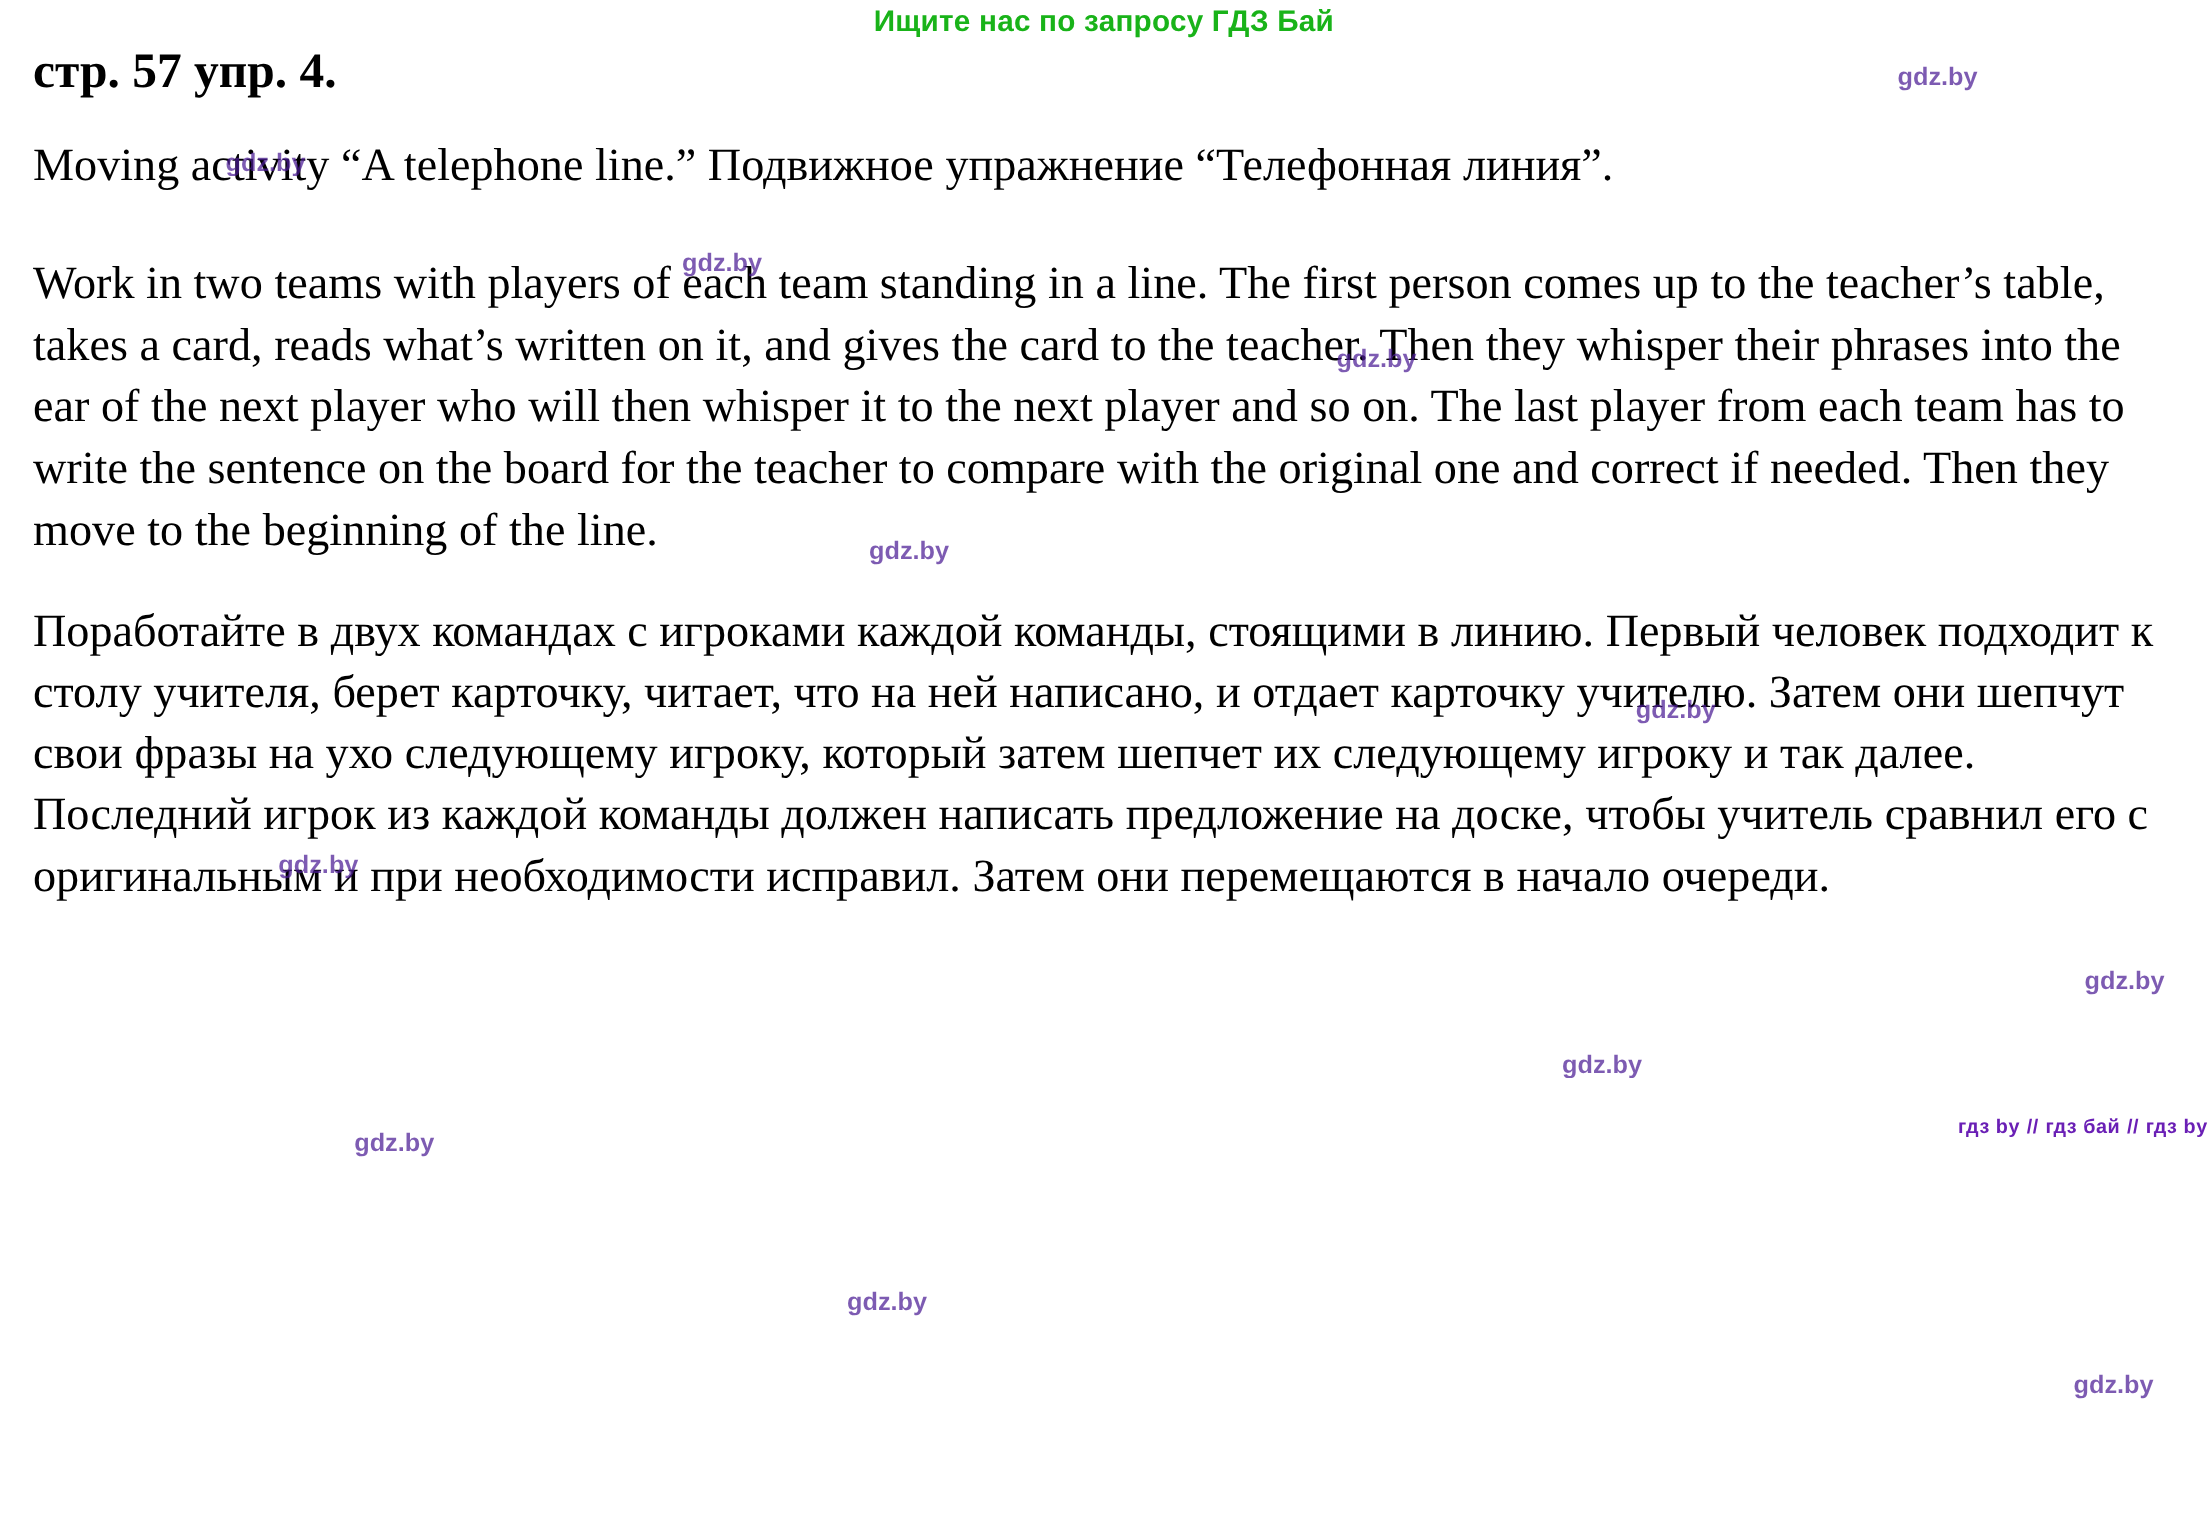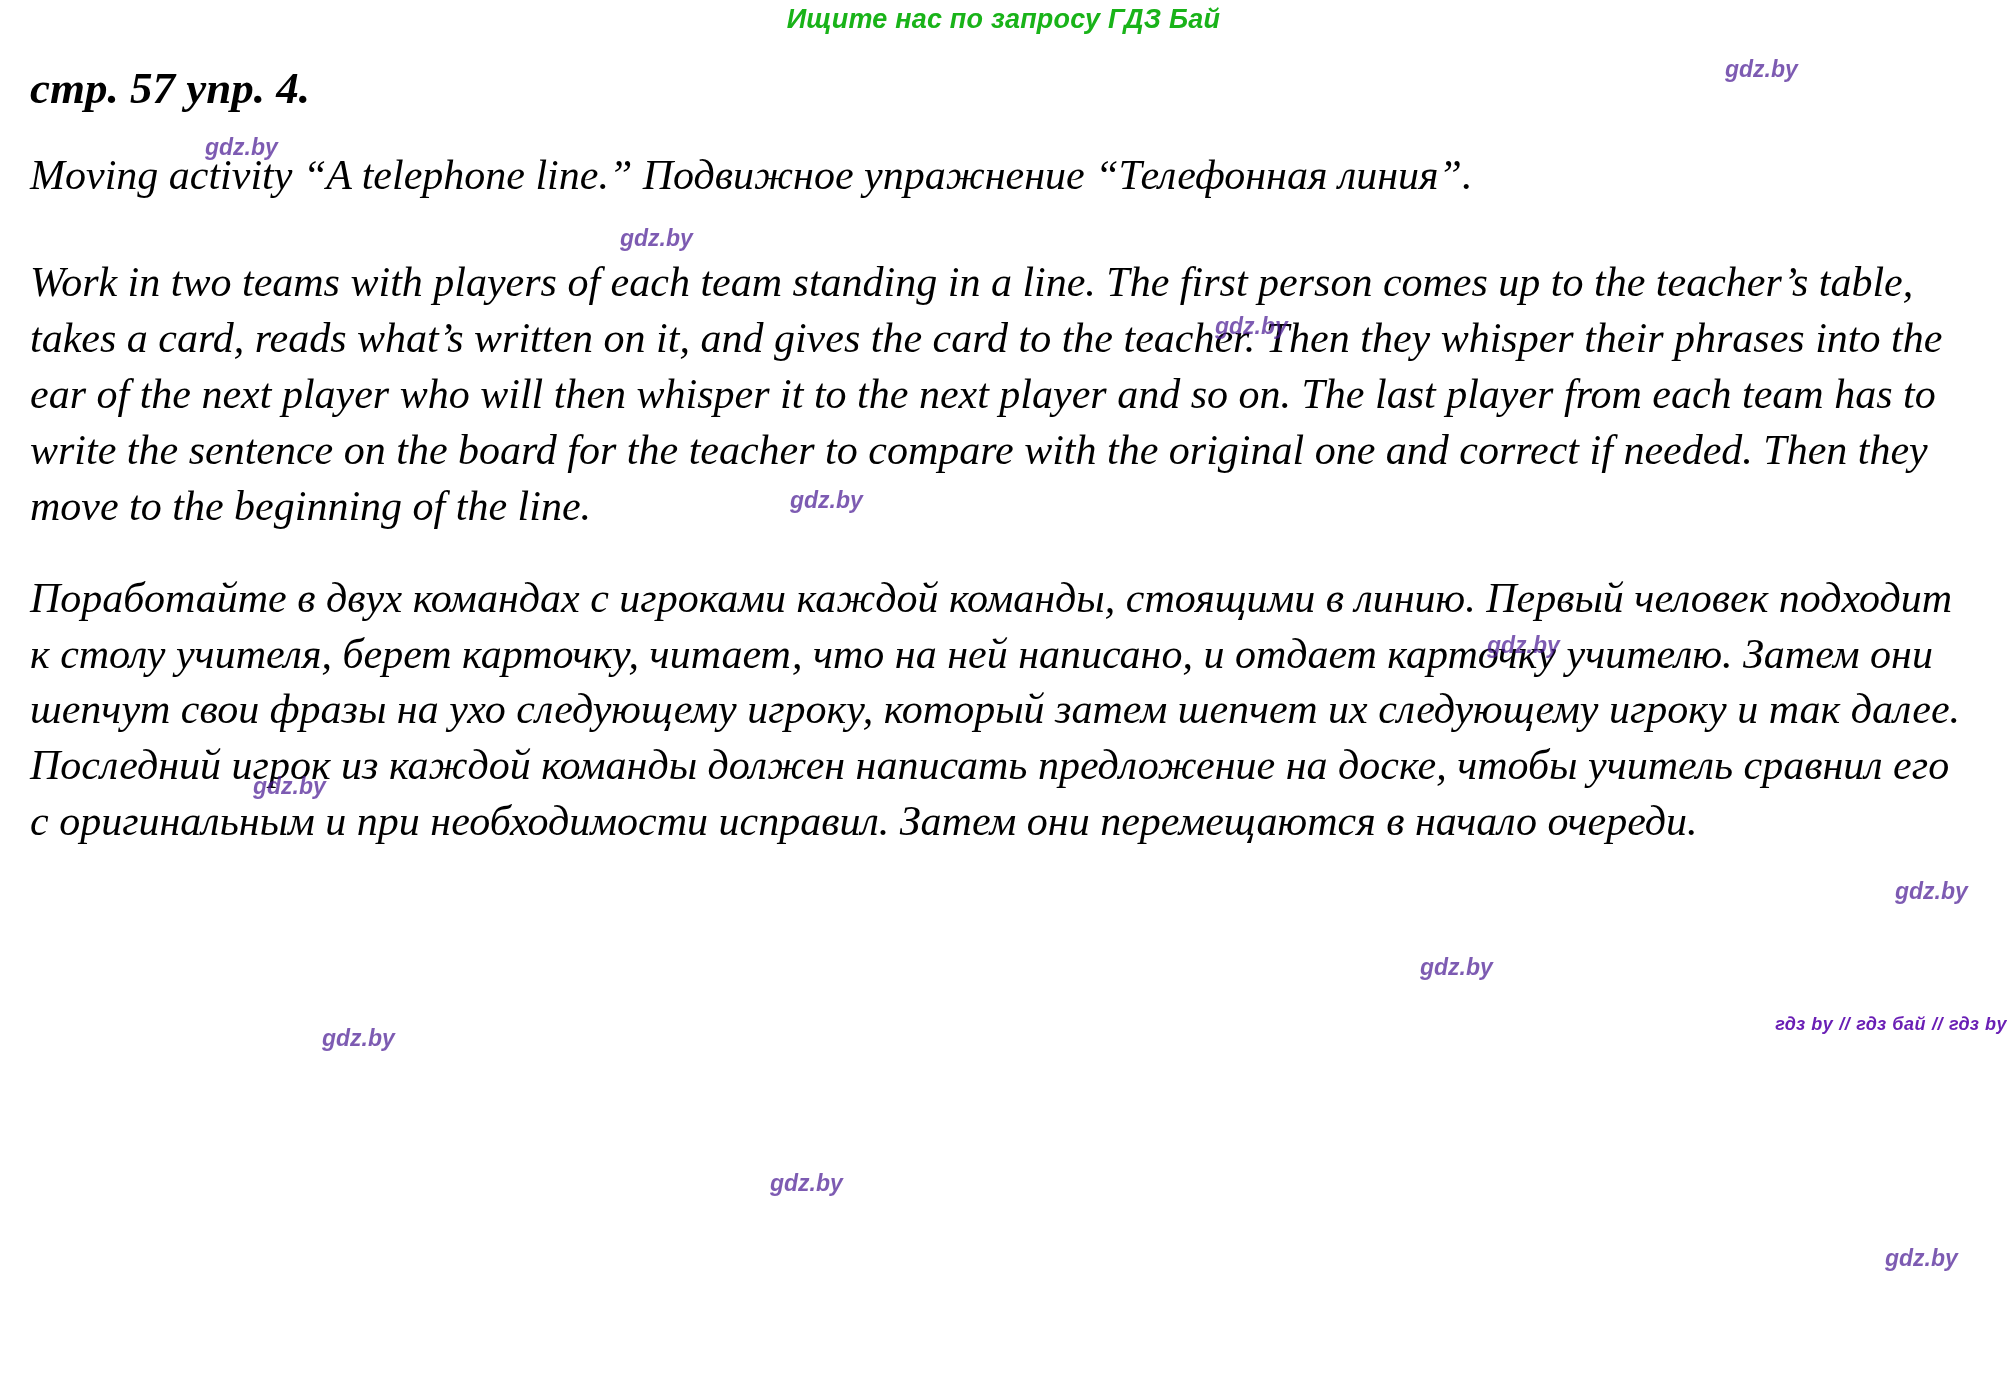--- a/index.html
+++ b/index.html
@@ -14,37 +14,36 @@
     overflow: hidden;
     font-family: "Liberation Serif", serif;
     color: #000000;
   }
   .page {
     position: relative;
     width: 2007px;
     height: 1039px;
     box-sizing: border-box;
     padding: 15px 36px;
-    font-style: italic;
   }
   .top-banner {
     position: absolute;
     top: 4px;
     left: 0;
     width: 100%;
     text-align: center;
     font-family: "Liberation Sans", sans-serif;
     font-size: 27px;
     font-weight: bold;
     color: #19b319;
     letter-spacing: 0.2px;
   }
   .content {
     position: absolute;
-    top: 64px;
+    top: 40px;
     left: 30px;
     right: 30px;
   }
   .heading {
     font-size: 45px;
     font-weight: bold;
     margin: 0 0 34px 0;
     line-height: 1.1;
   }
   .para {

